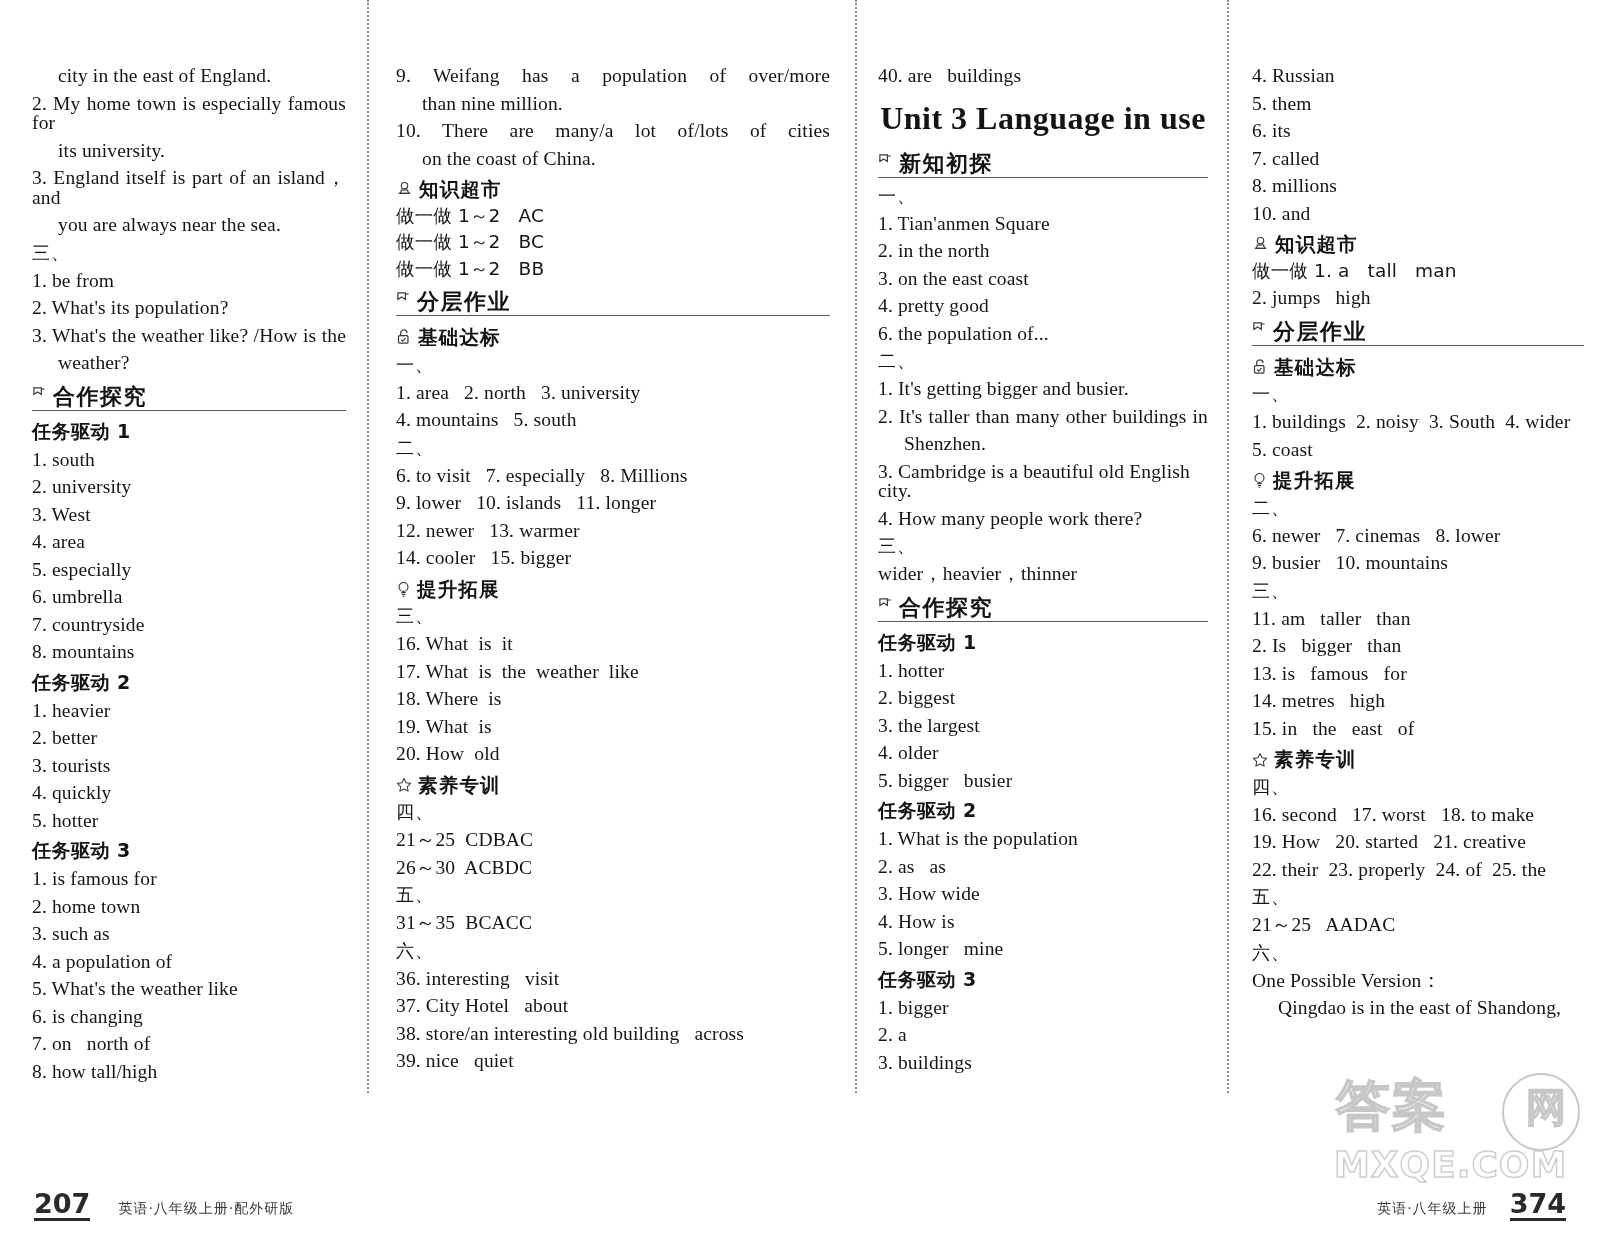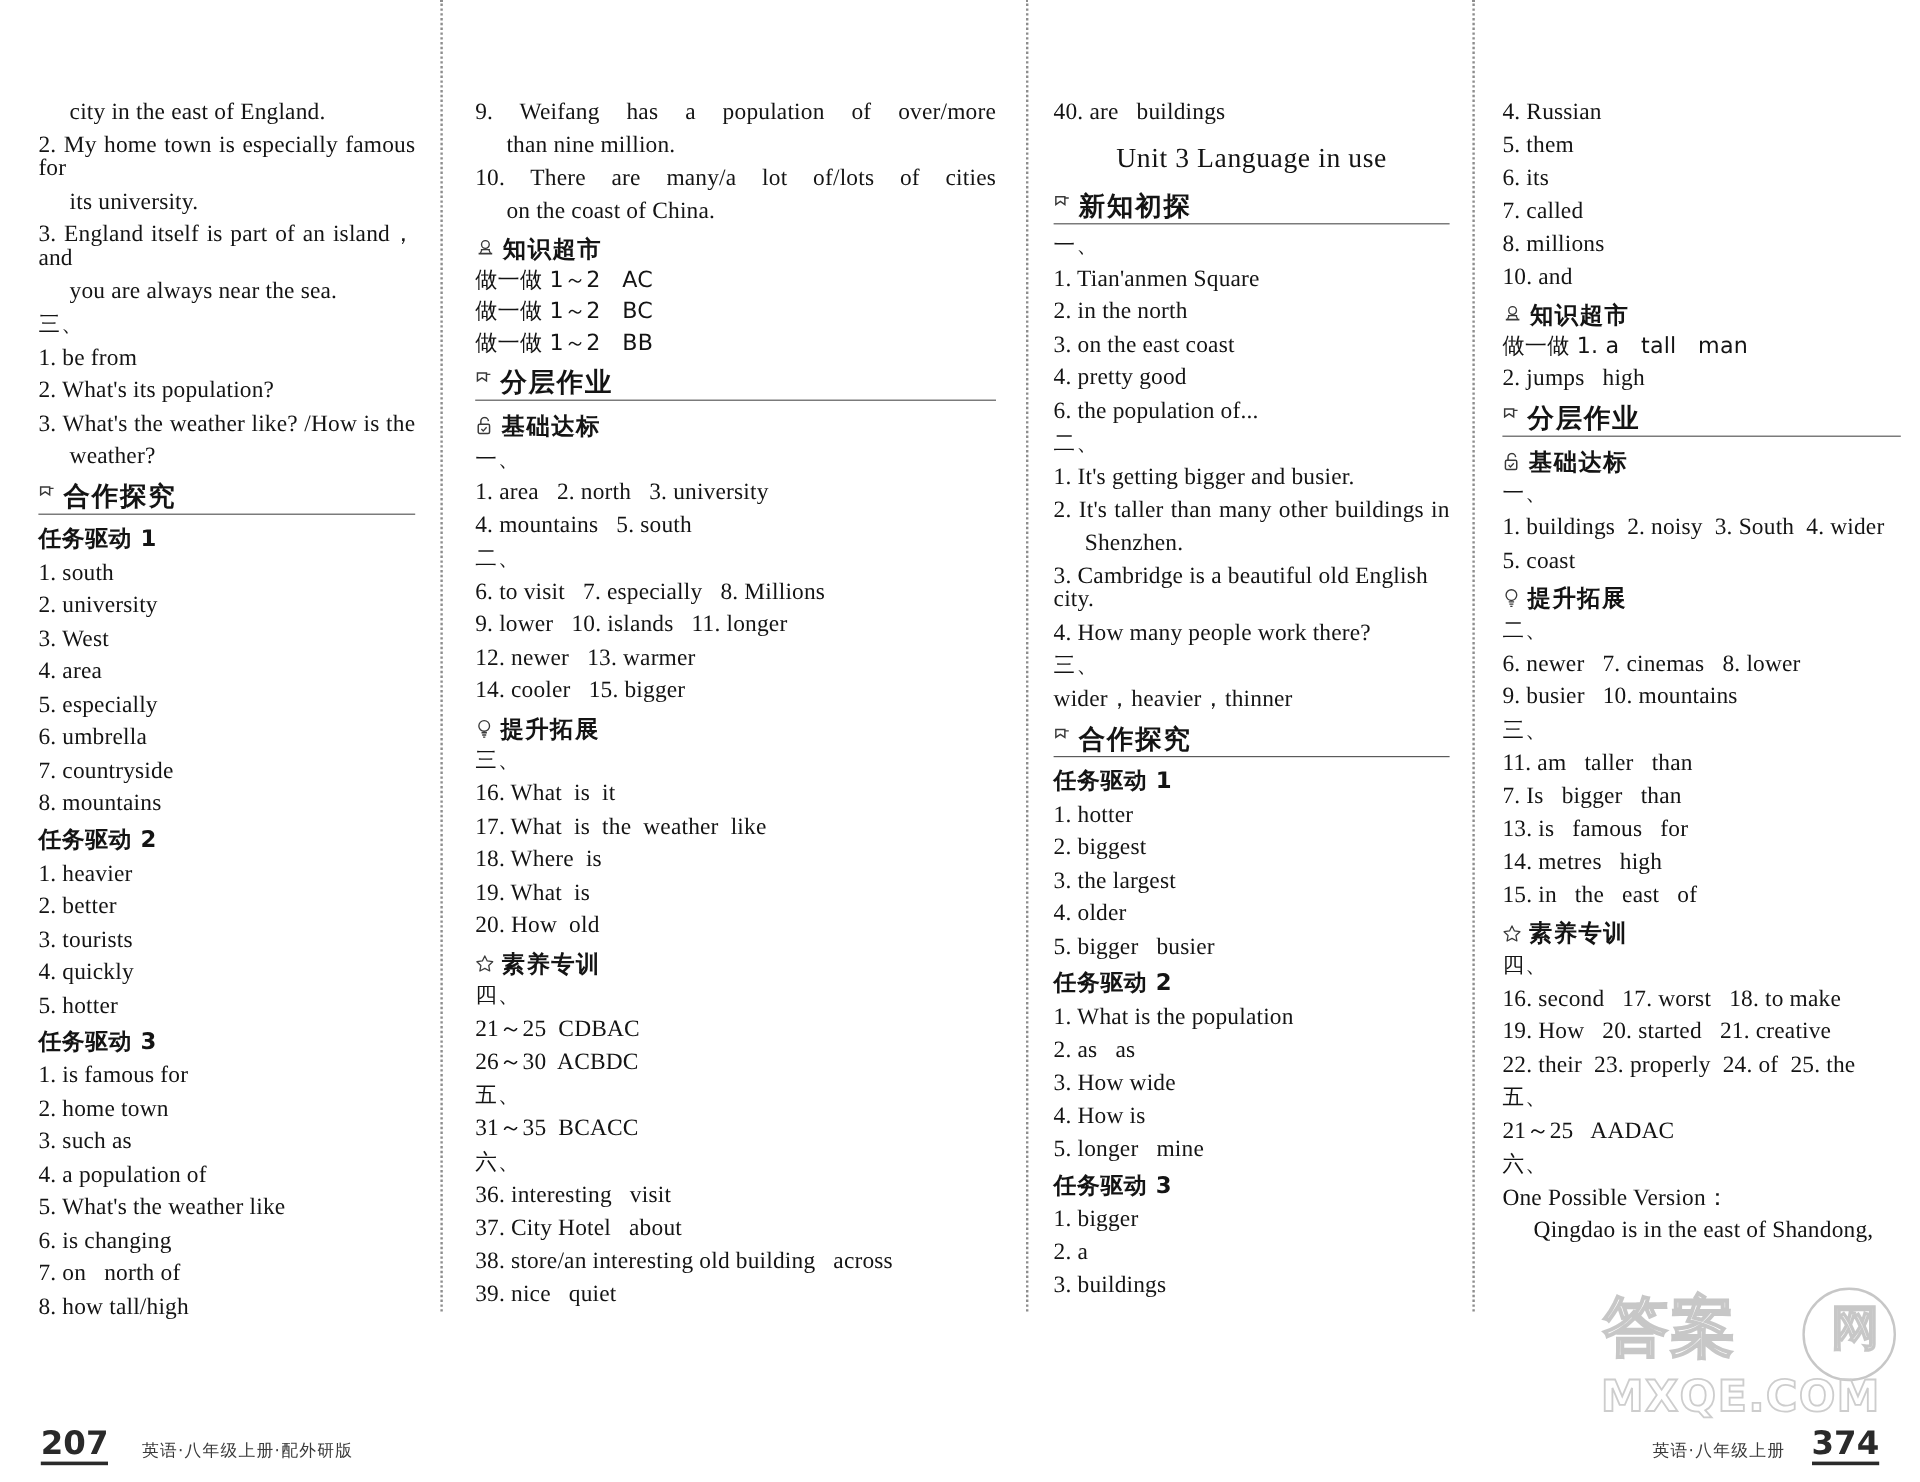--- a/index.html
+++ b/index.html
@@ -32,21 +32,20 @@
     width: 1600px;
     height: 1095px;
     display: flex;
     flex-direction: row;
   }
   .col {
     position: relative;
     box-sizing: border-box;
     font-size: 19.5px;
     line-height: 1.0;
-    margin-top: 18px;
   }
   .col-1 { width: 368px; padding: 0 22px 0 32px; }
   .col-2 { width: 488px; padding: 0 26px 0 28px; }
   .col-3 { width: 372px; padding: 0 20px 0 22px; }
   .col-4 { width: 372px; padding: 0 16px 0 24px; }
 
   
   .vrule {
     position: absolute;
     top: 0;
@@ -131,22 +130,22 @@
     margin-right: 6px;
     line-height: 0;
   }
   .ico svg { display: block; }
 
   
   .unit-title {
     display: block;
     text-align: center;
     font-family: "Liberation Serif", "DejaVu Serif", serif;
-    font-weight: normal;
-    font-size: 23px;
+    font-weight: bold;
+    font-size: 32px;
     letter-spacing: 0.5px;
     padding: 12px 0 10px 0;
   }
 
   
   .footer {
     position: absolute;
     bottom: 14px;
     display: flex;
     align-items: flex-end;
@@ -460,21 +459,21 @@
               <path d="M5.6 12.3 L10.4 12.3 M6.2 14.3 L9.8 14.3 M7 16.2 L9 16.2" stroke="#3a3a3a" stroke-width="1.2"></path>
             </svg>
           </span>
           <span class="stxt">提升拓展</span>
         </div>
         <div class="cnum">二、</div>
         <div class="ln">6. newer   7. cinemas   8. lower</div>
         <div class="ln">9. busier   10. mountains</div>
         <div class="cnum">三、</div>
         <div class="ln">11. am   taller   than</div>
-        <div class="ln">7. Is   bigger   than</div>
+        <div class="ln">2. Is   bigger   than</div>
         <div class="ln">13. is   famous   for</div>
         <div class="ln">14. metres   high</div>
         <div class="ln">15. in   the   east   of</div>
         <div class="subhead">
           <span class="ico">
             <svg width="16" height="16" viewBox="0 0 18 18">
               <path d="M9 1.8 L11.3 6.5 L16.4 7.2 L12.7 10.8 L13.6 15.9 L9 13.5 L4.4 15.9 L5.3 10.8 L1.6 7.2 L6.7 6.5 Z" fill="none" stroke="#3a3a3a" stroke-width="1.2" stroke-linejoin="round"></path>
             </svg>
           </span>
           <span class="stxt">素养专训</span>

